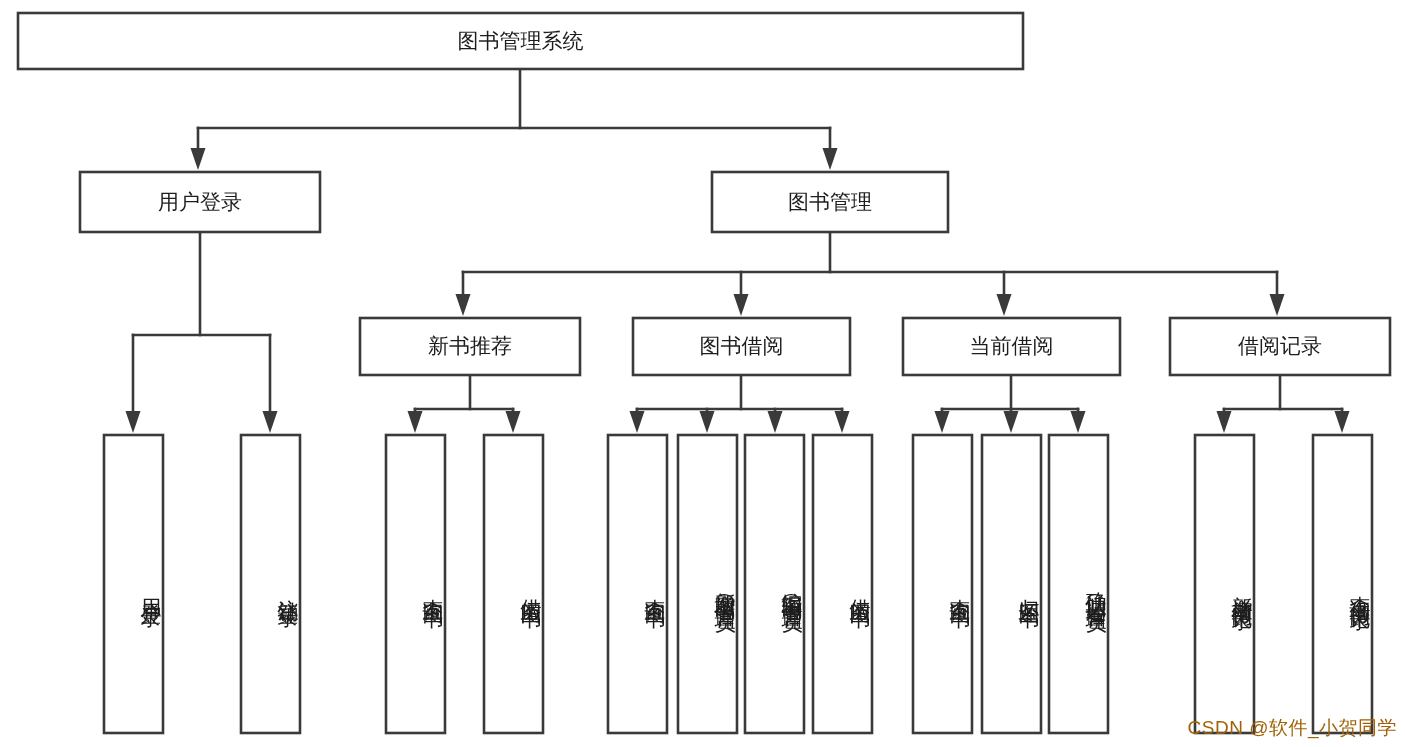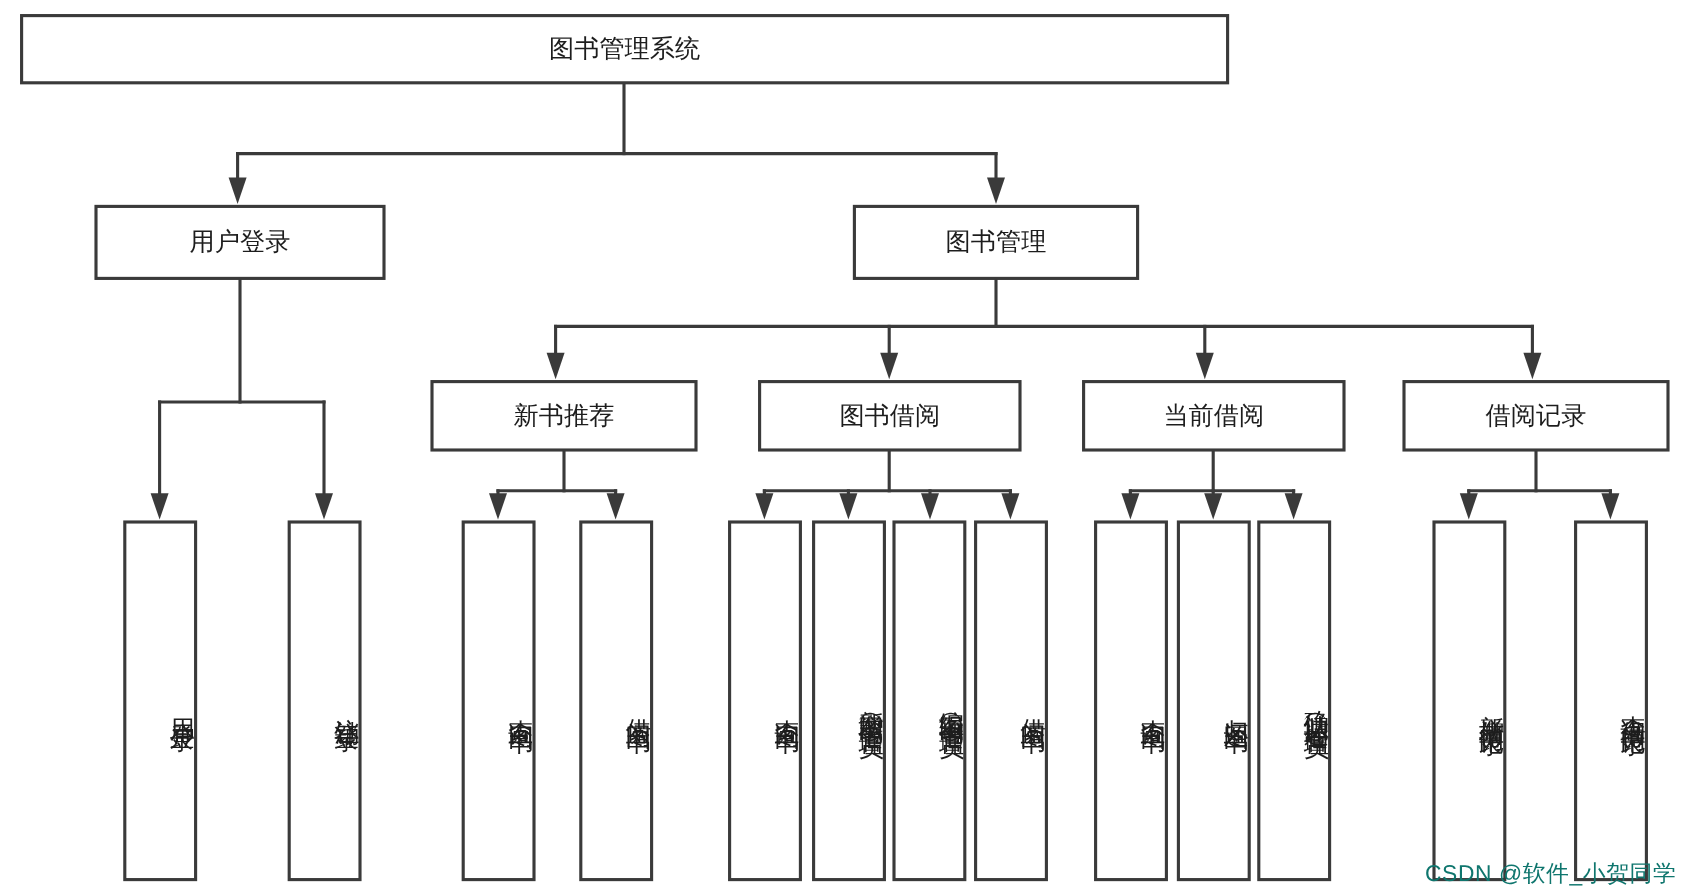--- a/index.html
+++ b/index.html
@@ -64,21 +64,21 @@
     justify-content: center;
     white-space: nowrap;
     pointer-events: none;
   }
   .watermark {
     position: absolute;
     right: 8px;
     bottom: 6px;
     font-family: "Liberation Sans", "DejaVu Sans", sans-serif;
     font-size: 19px;
-    color: #0f766e;
+    color: #a16207;
     letter-spacing: 0.5px;
     white-space: nowrap;
   }
 </style>
 </head>
 <body>
 
 <div id="diagram-root">
   <svg id="tree-svg" viewBox="0 0 1405 747" xmlns="http://www.w3.org/2000/svg">
     <g id="connector-layer">

